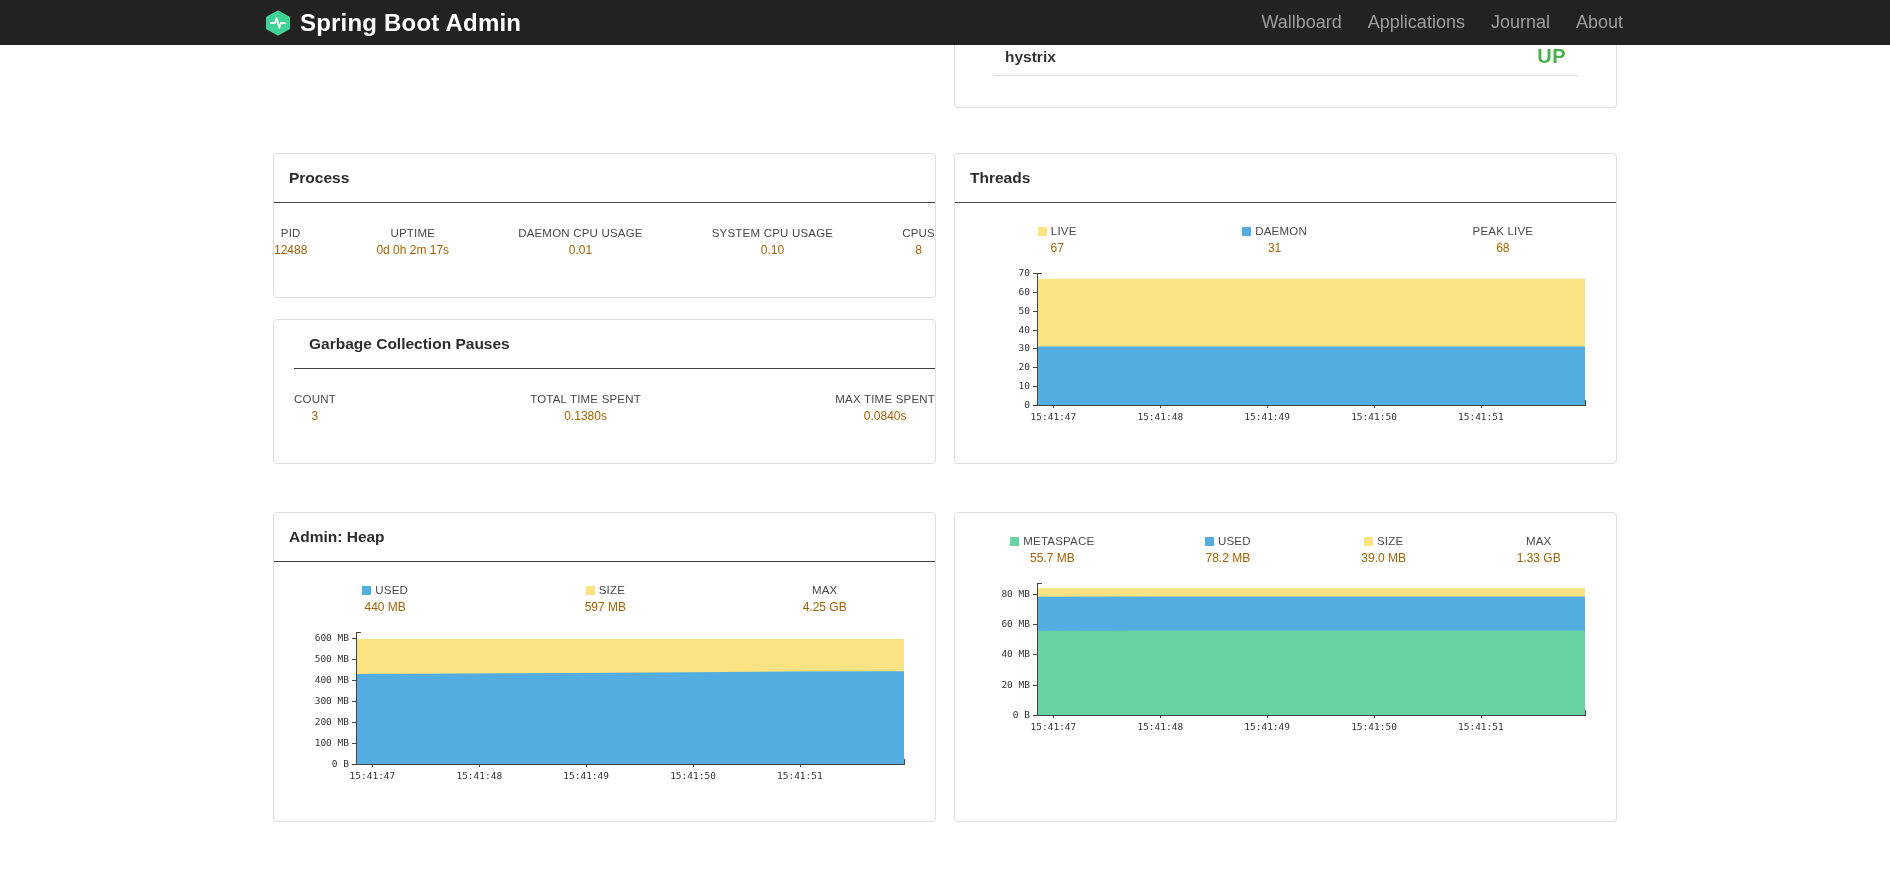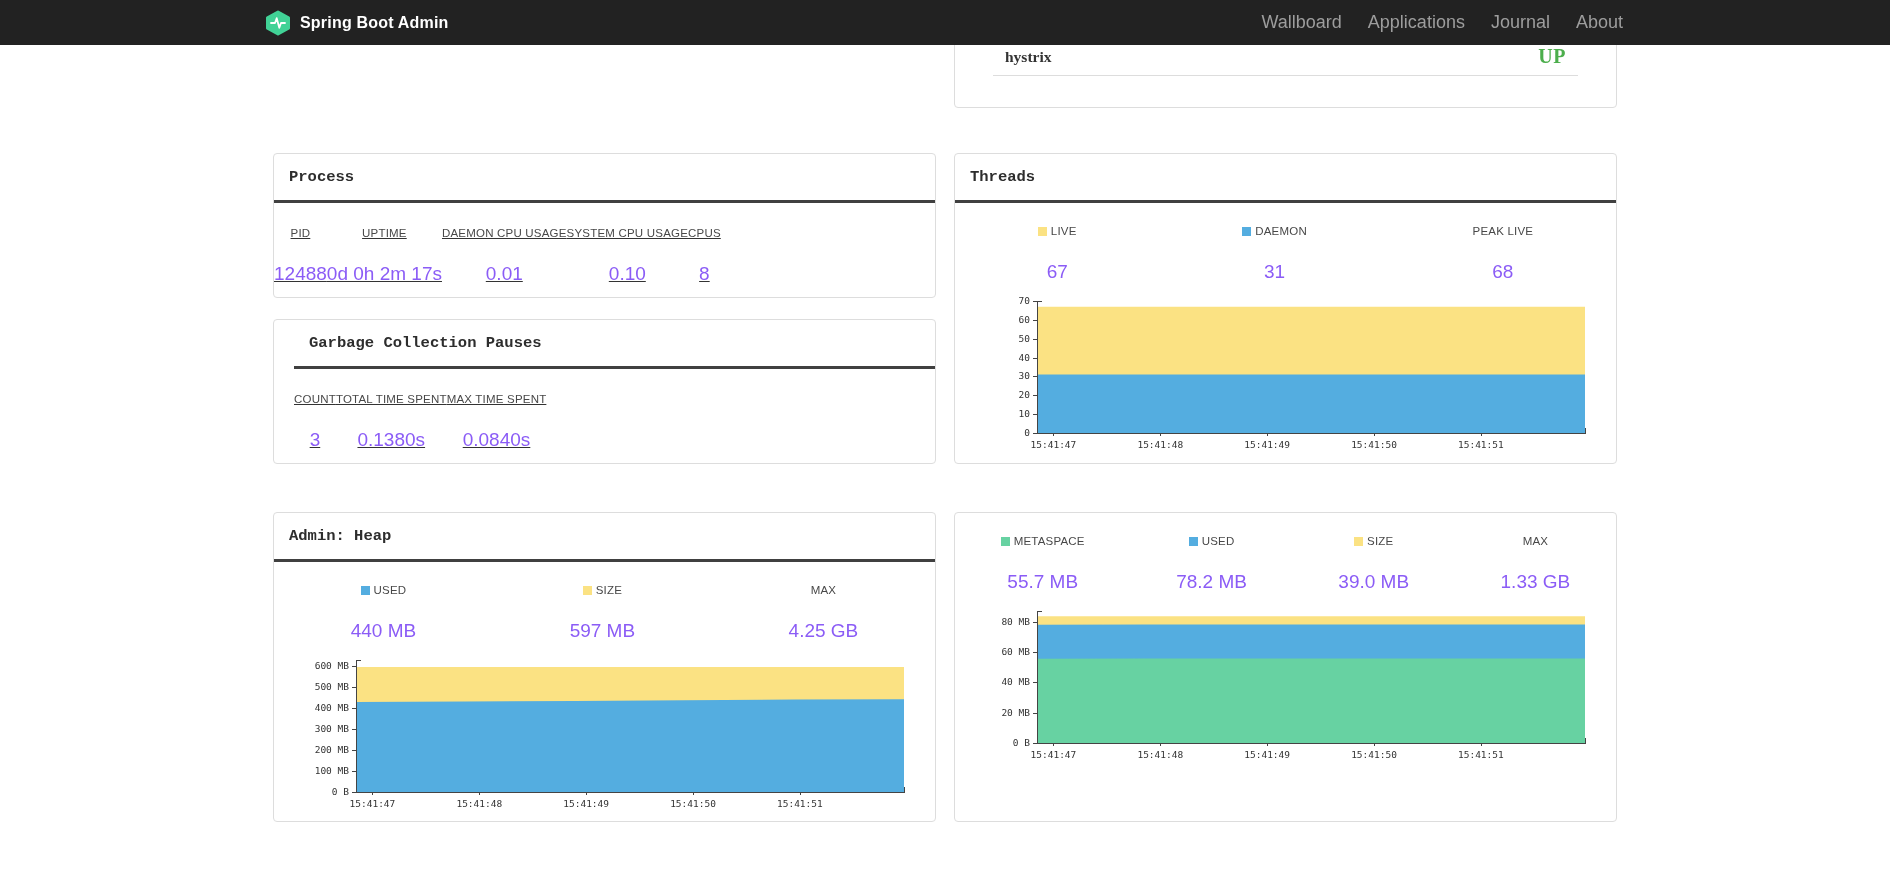--- a/index.html
+++ b/index.html
@@ -13,68 +13,68 @@
   
   .navbar {
     position:relative; z-index:10;
     height:45px; background:#222222;
   }
   .navbar-inner {
     width:1360px; margin:0 auto; height:100%;
     display:flex; align-items:center;
   }
   .brand { display:flex; align-items:center; gap:9px; cursor:pointer; }
-  .brand-title { color:#ffffff; font-size:16px; font-weight:bold; letter-spacing:.2px; }
+  .brand-title { color:#ffffff; font-size:24px; font-weight:bold; letter-spacing:.2px; }
   .brand-hex { stroke-linejoin:round; stroke-width:3; }
   .nav-links { margin-left:auto; display:flex; align-items:center; }
   .nav-link {
     color:#9d9d9d; font-size:18px; padding:0 13px; cursor:pointer; white-space:nowrap;
   }
   .nav-link:last-child { padding-right:2px; }
 
   
   .content { width:1344px; margin:0 auto; position:relative; z-index:1; }
   .cols { display:flex; gap:18px; }
   .col { width:663px; flex:0 0 663px; display:flex; flex-direction:column; }
   .spacer-top { height:108px; }
 
   
   .panel {
     background:#fff; border:1px solid #ddd; border-radius:4px;
     width:663px;
   }
   .panel-header {
     height:49px; padding:0 15px; display:flex; align-items:center;
-    border-bottom:3px solid #404040;
-    font-size:15.5px; font-weight:bold; color:#2d2d2d;font-family:Liberation Mono, monospace;
-  }
-  
-  .apps-panel { margin-top:-30px; height:93px;font-family:Liberation Serif, serif; }
+    border-bottom:1px solid #404040;
+    font-size:15.5px; font-weight:bold; color:#2d2d2d;
+  }
+  
+  .apps-panel { margin-top:-30px; height:93px; }
   .apps-row {
     margin:0 38px; padding:0 12px; height:38px; margin-top:22px;
     display:flex; align-items:center; justify-content:space-between;
     border-bottom:1px solid #ddd;
   }
   .app-name { font-size:15.5px; font-weight:bold; color:#333; cursor:pointer; }
   .app-status { font-size:20px; font-weight:bold; letter-spacing:.5px; }
 
   .panel-process, .panel-gc { height:145px; }
   .panel-threads { height:311px; margin-top:45px; }
   .panel-gc { margin-top:21px;padding-left:20px; }
   .panel-heap, .panel-nonheap { height:310px; margin-top:48px; }
 
   
-  .stats-row { display:flex; justify-content:flex-start; margin-top:24px;text-decoration:underline; }
+  .stats-row { display:flex; justify-content:space-between; margin-top:24px; }
   .legend-row { display:flex; justify-content:space-around; margin-top:22px; }
   .stat { text-align:center; }
   .stat-label {
     font-size:11.5px; color:#484848; letter-spacing:.2px; white-space:nowrap;
     display:flex; align-items:center; justify-content:center;
   }
-  .stat-value { font-size:19px; color:#8b5cf6; margin-top:24px; }
+  .stat-value { font-size:12px; color:#a16207; margin-top:4px; }
   .swatch { display:inline-block; width:9px; height:9px; margin-right:4px; }
 
   
   .chart { margin:12px auto 0; width:610px; height:158px; }
   .chart svg text { font-family:"DejaVu Sans Mono", monospace; font-size:9.5px; fill:#333; }
 </style>
 </head>
 <body>
 
 <div class="navbar">

